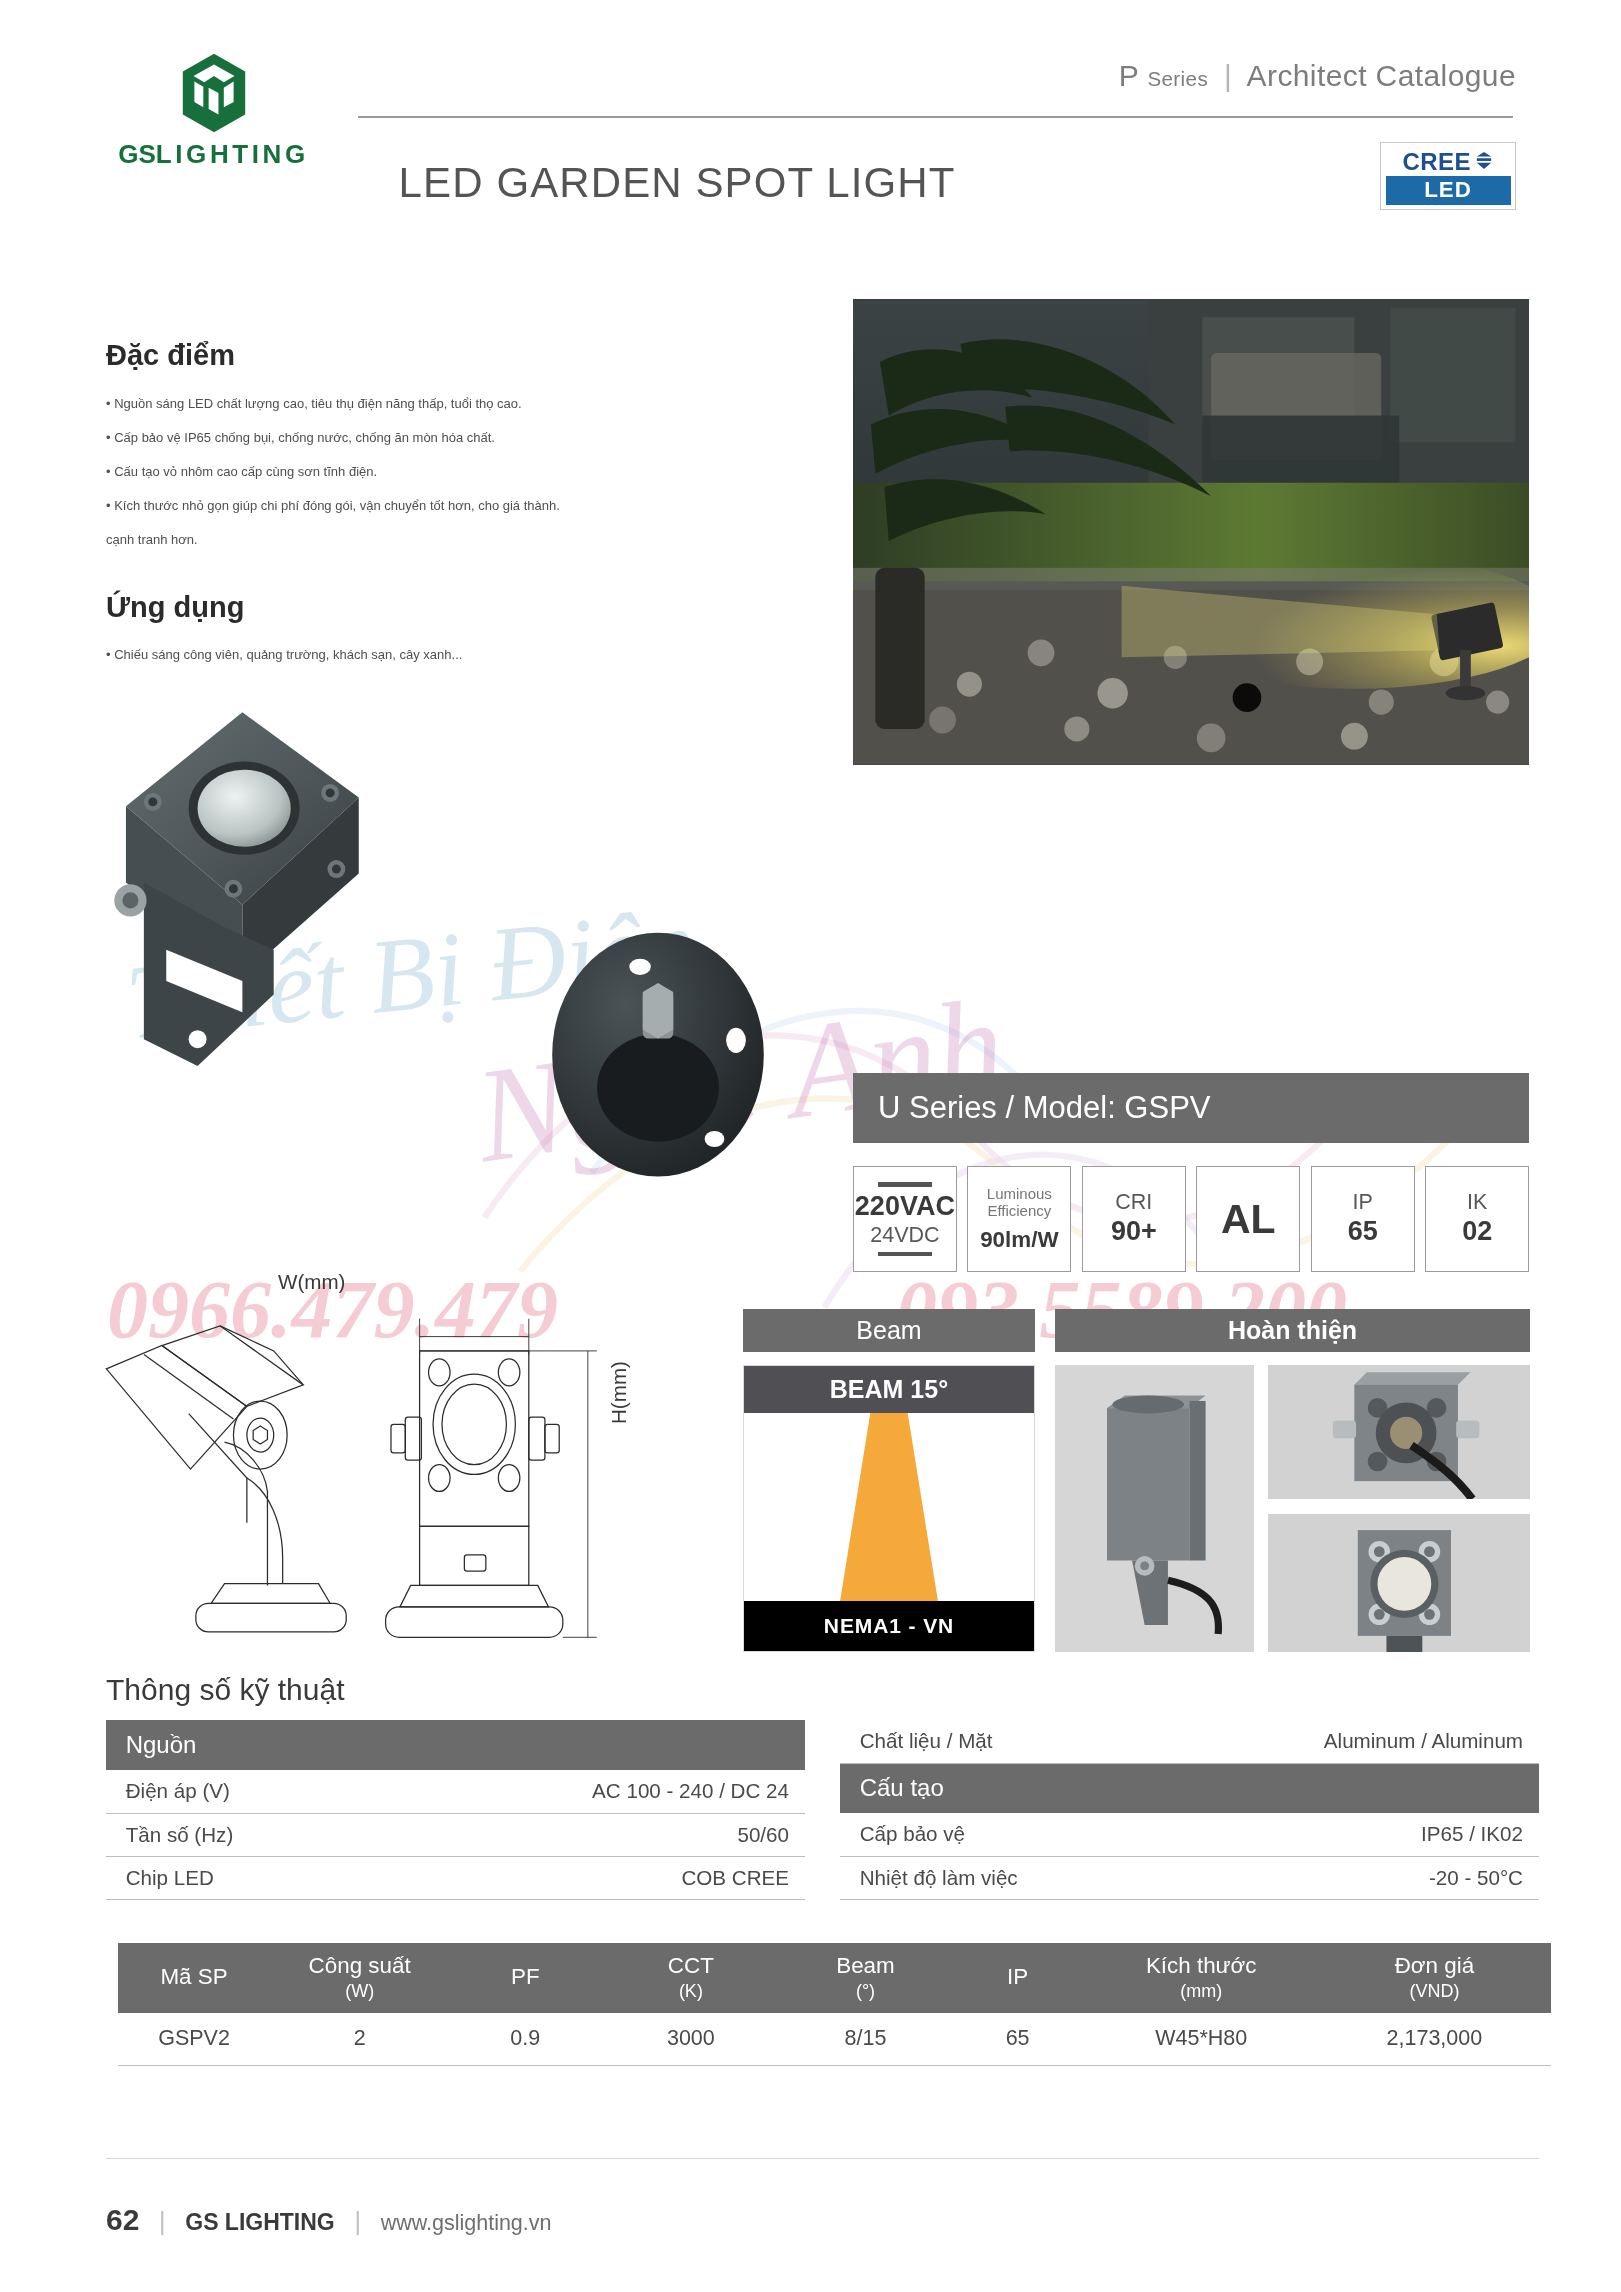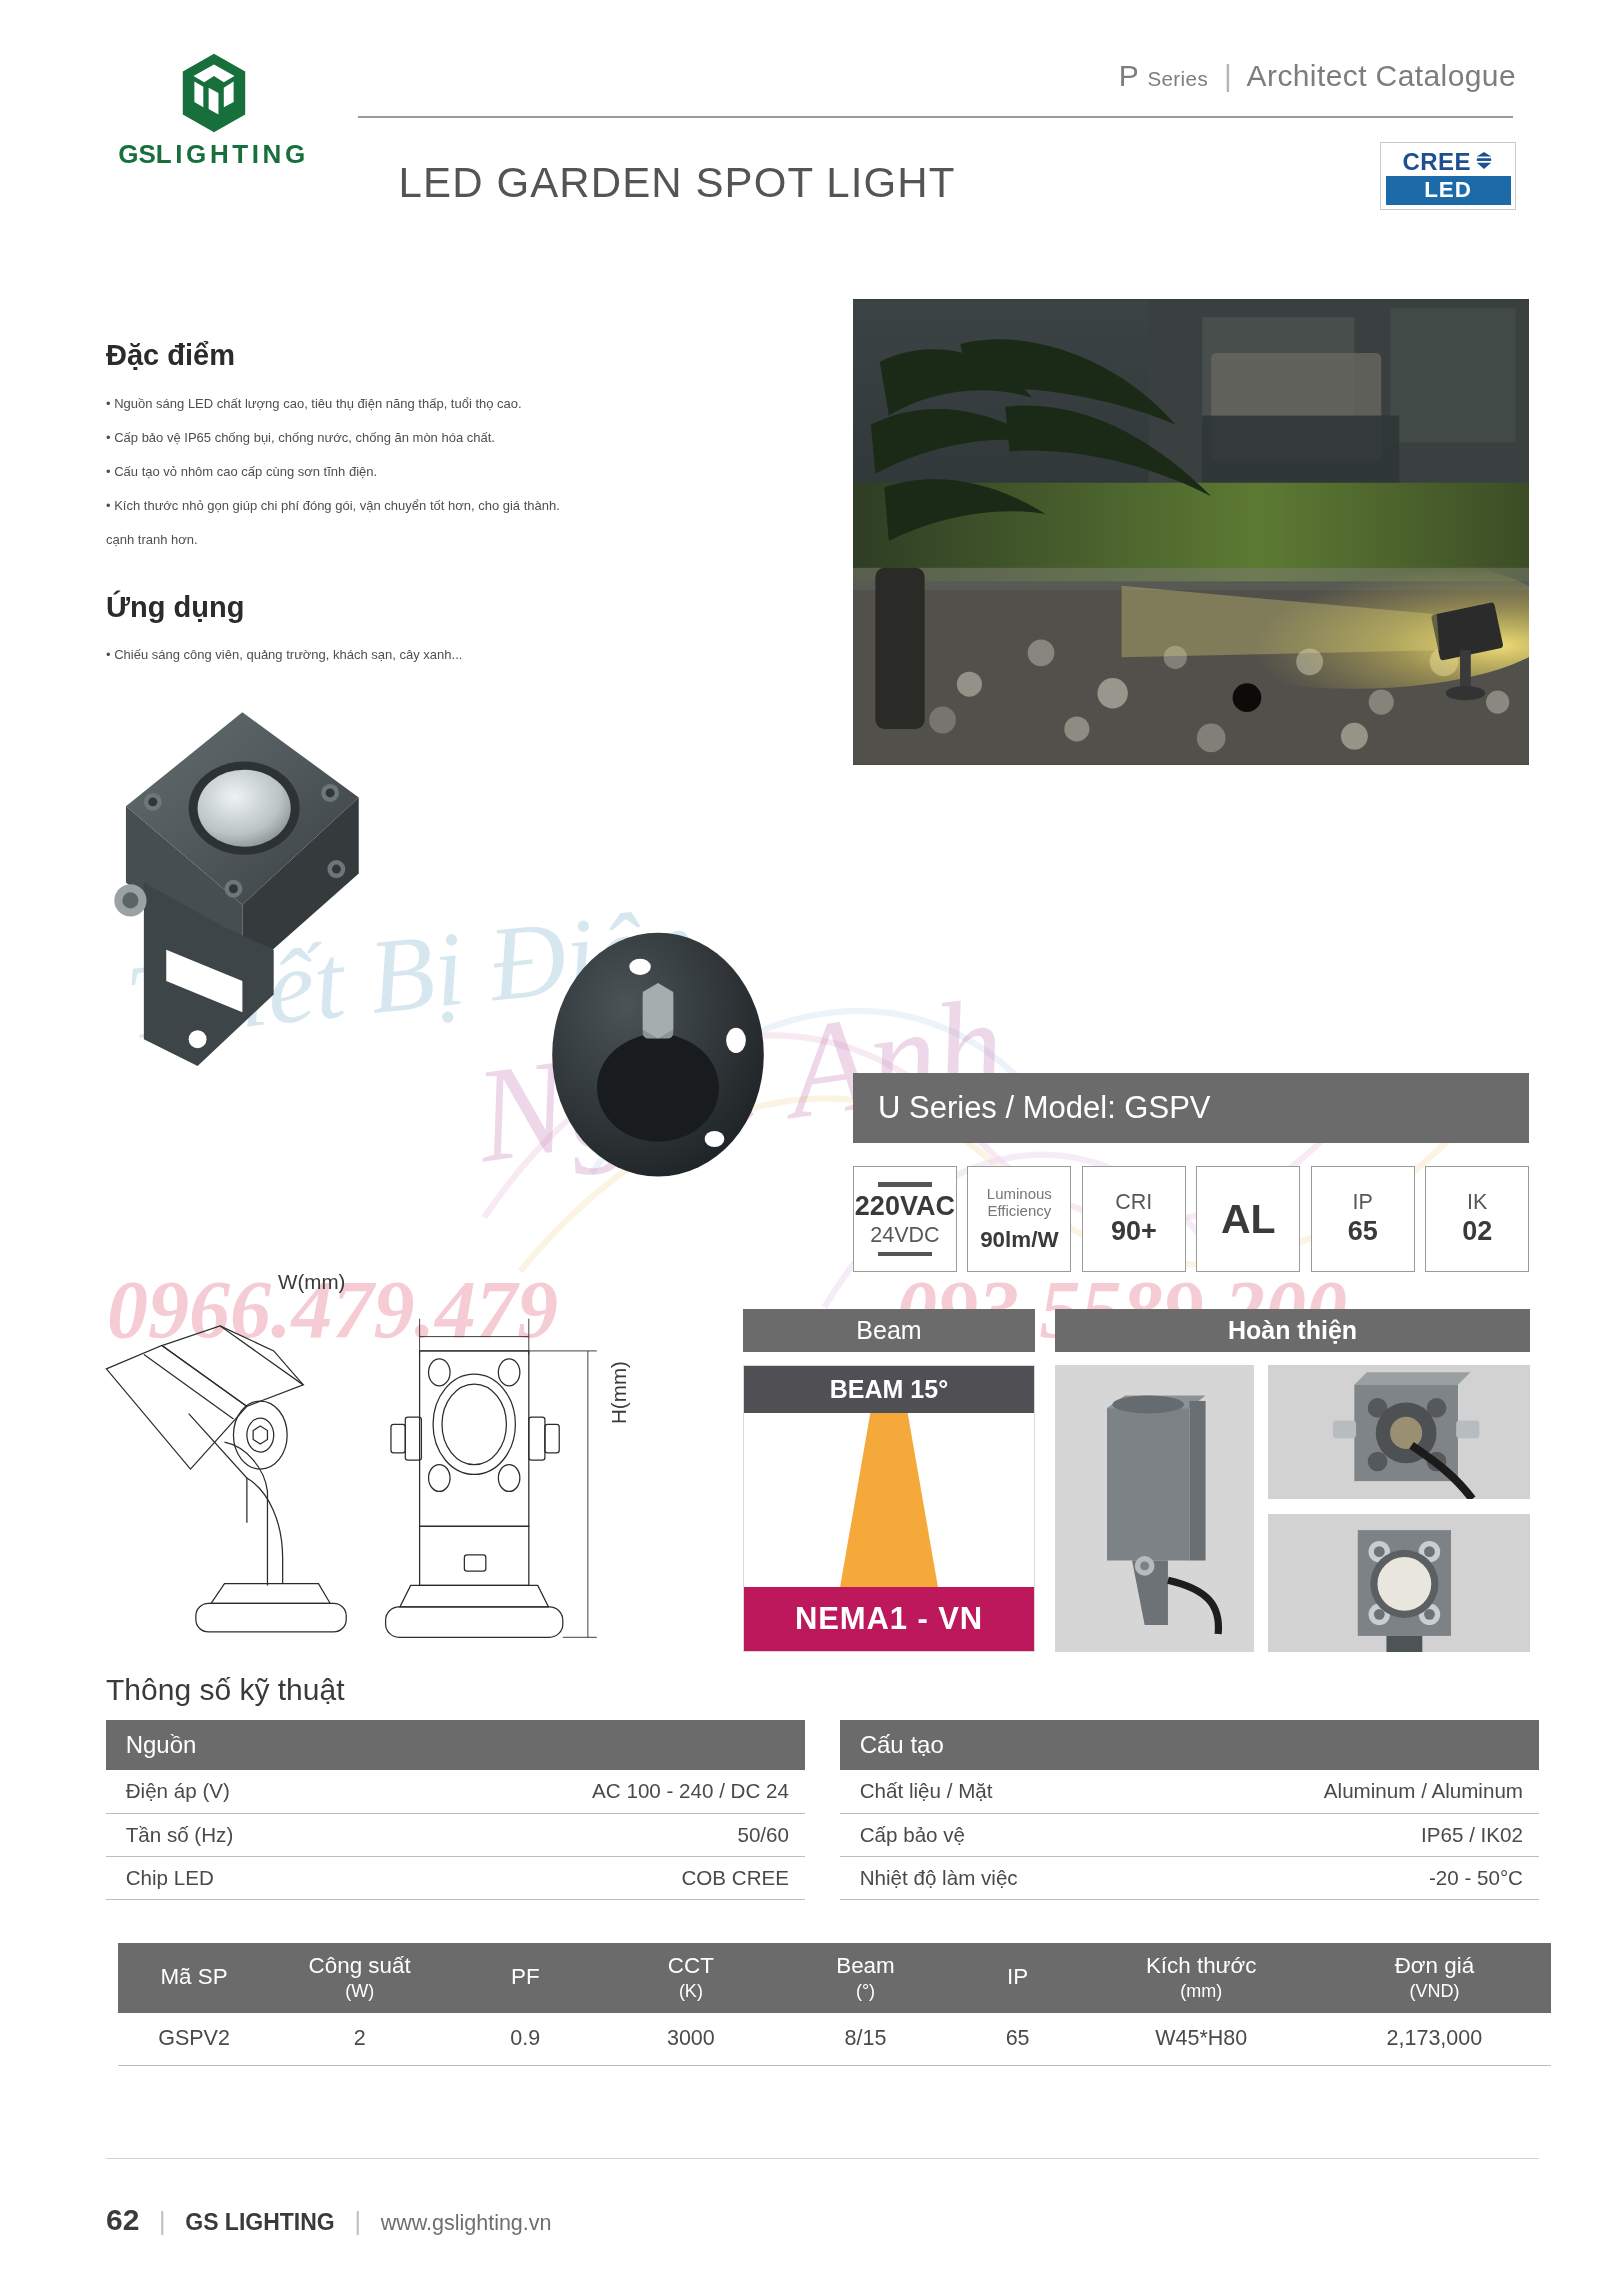--- a/index.html
+++ b/index.html
@@ -145,22 +145,22 @@
   .beam-card {
     position: absolute; left: 743px; top: 1365px; width: 292px; height: 287px;
     background: #fff; border: 0.9px solid #d8d8d8; display: flex; flex-direction: column;
   }
   .beam-top {
     height: 47px; background: #4f4f54; color: #fff; font-weight: bold;
     font-size: 25px; display: flex; align-items: center; justify-content: center;
   }
   .beam-body { flex: 1; position: relative; background: #fff; overflow: hidden; }
   .beam-bot {
-    height: 64px; background: #be185d; color: #fff; font-weight: bold;
-    font-size: 31px; display: flex; align-items: center; justify-content: center;
+    height: 50px; background: #000000; color: #fff; font-weight: bold;
+    font-size: 21px; display: flex; align-items: center; justify-content: center;
     letter-spacing: 0.9px;
   }
 
   .fin-1 { position: absolute; left: 1055px; top: 1365px; width: 199px; height: 287px; background: #d4d4d4; overflow:hidden;}
   .fin-2 { position: absolute; left: 1268px; top: 1365px; width: 262px; height: 134px; background: #d0d0d0; overflow:hidden;}
   .fin-3 { position: absolute; left: 1268px; top: 1514px; width: 262px; height: 138px; background: #d0d0d0; overflow:hidden;}
 
   
   .drawings { position: absolute; left: 90px; top: 1299px; width: 627px; height: 358px; }
   .dim-label { position: absolute; font-size: 20.6px; color: #3a3a3a; font-family: "Liberation Sans", sans-serif;}
@@ -551,26 +551,26 @@
     <tr>
       <td class="k">Chip LED</td>
       <td class="v">COB CREE</td>
     </tr>
   </tbody>
     </table>
 
   <table class="tbl tbl-right">
     <tbody>
         <tr>
+      <td class="k">Chất liệu / Mặt</td>
+      <td class="v">Aluminum / Aluminum</td>
+    </tr>
+    <tr>
           <th class="tbl-hdr" colspan="2">Cấu tạo</th>
         </tr>
-    <tr>
-      <td class="k">Chất liệu / Mặt</td>
-      <td class="v">Aluminum / Aluminum</td>
-    </tr>
     <tr>
       <td class="k">Cấp bảo vệ</td>
       <td class="v">IP65 / IK02</td>
     </tr>
     <tr>
       <td class="k">Nhiệt độ làm việc</td>
       <td class="v">-20 - 50°C</td>
     </tr>
   </tbody>
     </table>

